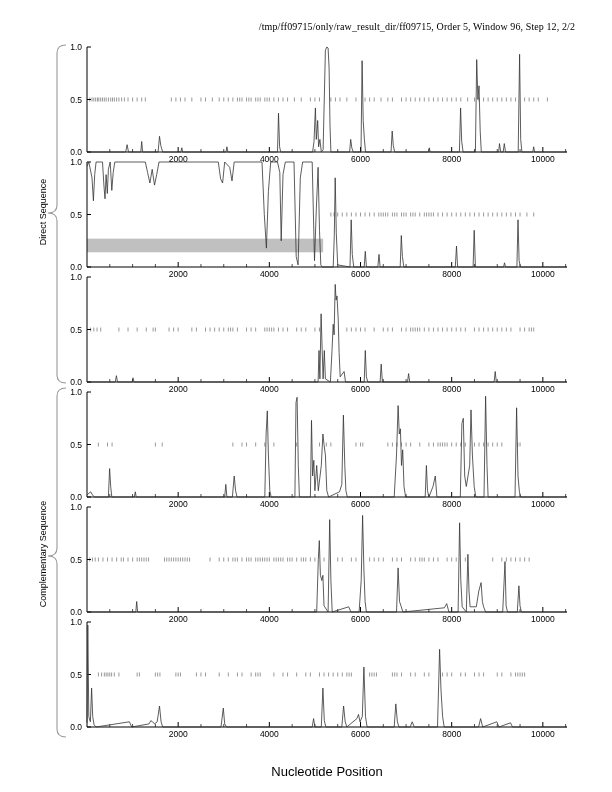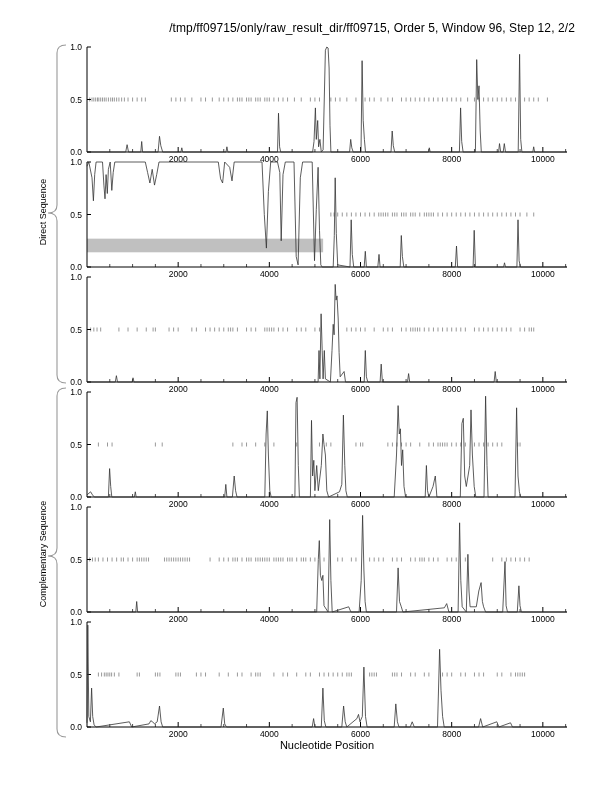--- a/index.html
+++ b/index.html
@@ -1,19 +1,19 @@
 <!DOCTYPE html>
 <html><head>
 <meta charset="utf-8">
 <style>
   html,body{margin:0;padding:0;background:#fff;}
   .page{position:relative;width:612px;height:792px;background:#ffffff;overflow:hidden;
         font-family:"Liberation Sans",sans-serif;color:#000;}
-  .plot-title{position:absolute;top:21px;right:37px;font-size:12px;letter-spacing:0.1px;white-space:nowrap;}
-  .x-axis-label{position:absolute;top:739px;left:247px;width:160px;text-align:center;font-size:11px;}
+  .plot-title{position:absolute;top:21px;right:37px;font-size:10px;letter-spacing:0.1px;white-space:nowrap;font-family:Liberation Serif, serif;}
+  .x-axis-label{position:absolute;top:764px;left:247px;width:160px;text-align:center;font-size:13px;}
   .group-label{position:absolute;font-size:9px;white-space:nowrap;transform:rotate(-90deg);
                transform-origin:center center;text-align:center;}
   .group-label.direct{top:207px;left:-15px;width:116px;}
   .group-label.complementary{top:549px;left:-36px;width:158px;}
   #chart-root,#brace-layer{position:absolute;top:0;left:0;}
   svg{display:block;}
 </style>
 </head>
 <body>
 

